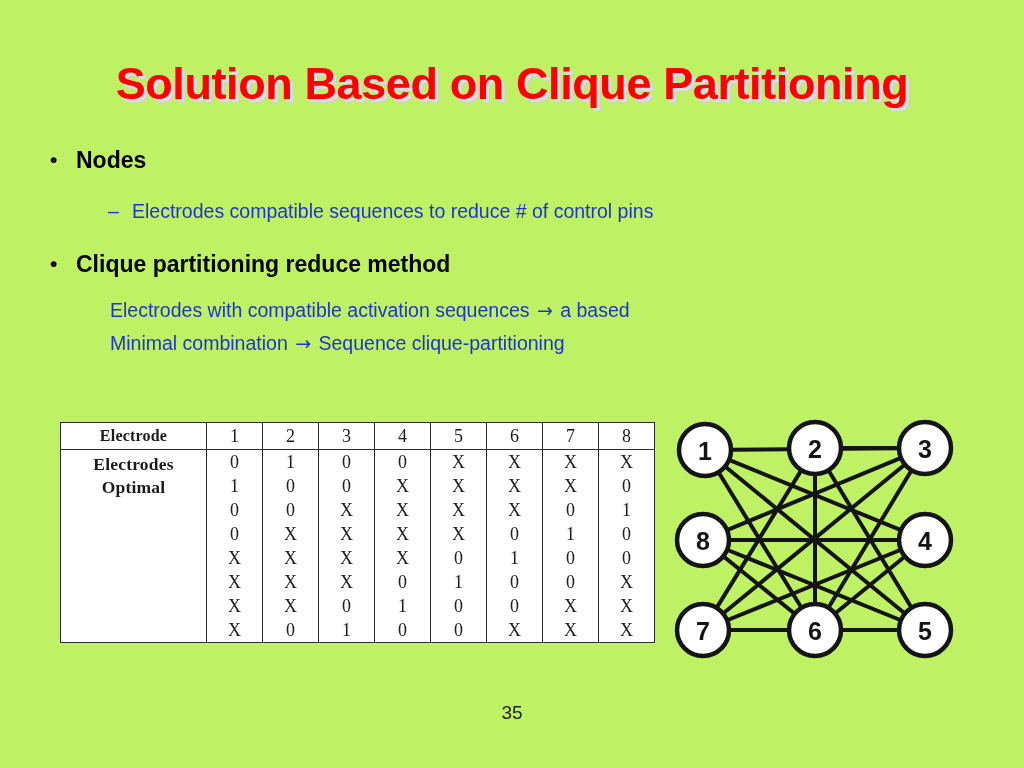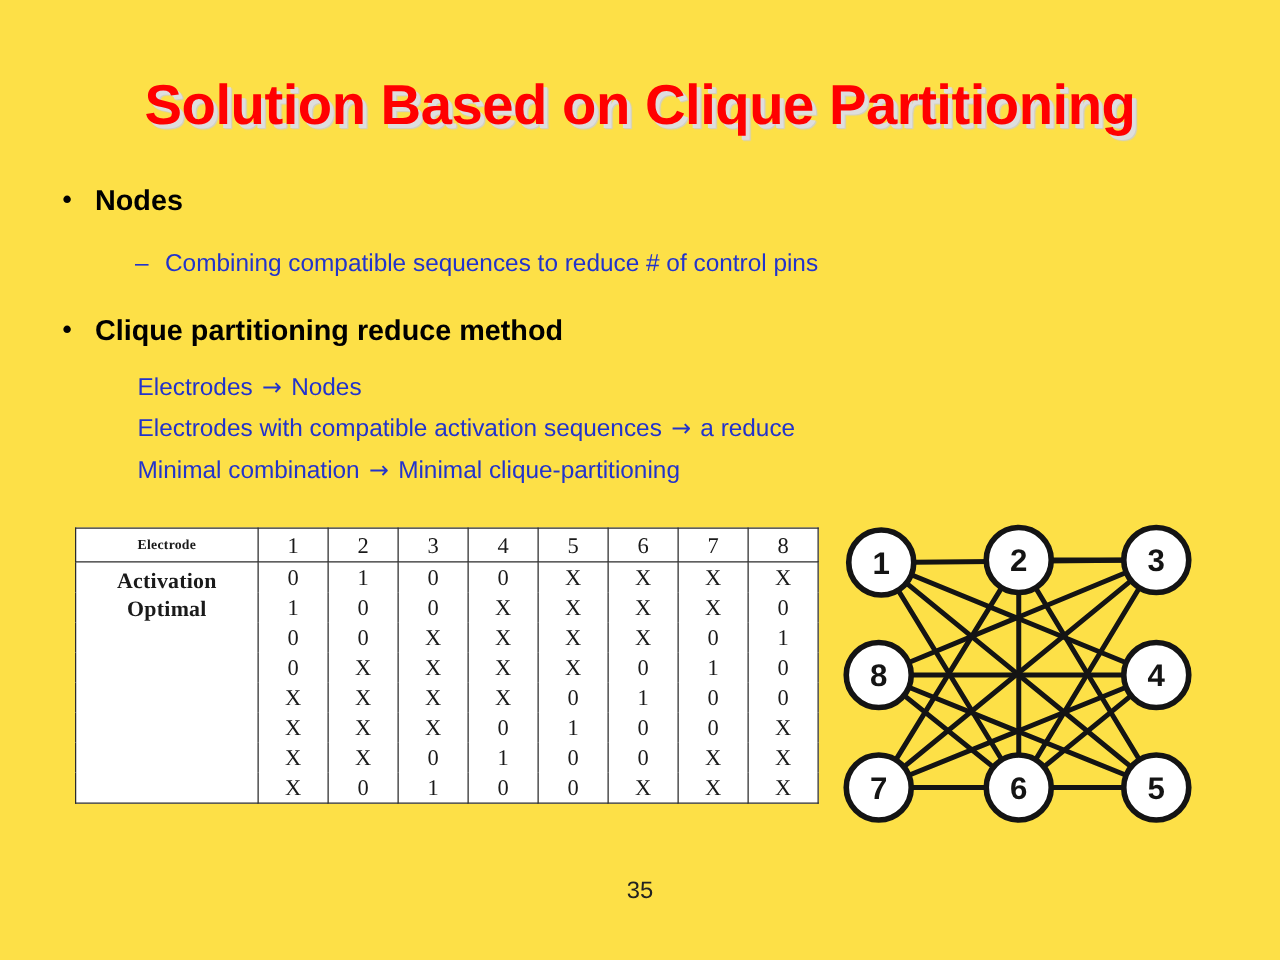--- a/index.html
+++ b/index.html
@@ -9,21 +9,21 @@
     background: #ffffff;
   }
   body {
     font-family: "Liberation Sans", sans-serif;
     color: #000000;
   }
   #slide {
     position: relative;
     width: 1024px;
     height: 768px;
-    background: #fde047;
+    background: #bef264;
     overflow: hidden;
   }
 
   
   .slide-title {
     position: absolute;
     left: 0;
     top: 58px;
     width: 1024px;
     text-align: center;
@@ -96,21 +96,21 @@
     border: 1px solid #2b2b2b;
     padding: 0;
     text-align: center;
     vertical-align: top;
     font-size: 17px;
     line-height: 24px;
     color: #1a1a1a;
   }
   table.seq-table td.hdr-label {
     font-weight: bold;
-    font-size: 11px;
+    font-size: 16px;
     width: 145px;
     height: 26px;
     line-height: 26px;
     vertical-align: middle;
     letter-spacing: 0.2px;
   }
   table.seq-table td.hdr-num {
     width: 55px;
     height: 26px;
     line-height: 26px;
@@ -179,63 +179,58 @@
 
   <div class="slide-title">Solution Based on Clique Partitioning</div>
 
   <div class="bullet-l1" style="left:50px; top:146px;">
     <span class="dot">•</span>
     <span>Nodes</span>
   </div>
 
   <div class="bullet-l2" style="left:108px; top:198px;">
     <span class="dash">–</span>
-    <span>Combining compatible sequences to reduce # of control pins</span>
+    <span>Electrodes compatible sequences to reduce # of control pins</span>
   </div>
 
   <div class="bullet-l1" style="left:50px; top:250px;">
     <span class="dot">•</span>
     <span>Clique partitioning reduce method</span>
   </div>
 
   <div class="blue-block" style="left:110px; top:294px;">
     <div>
-      <span>Electrodes</span>
-      <span class="arrow">→</span>
-      <span>Nodes</span>
-    </div>
-    <div>
       <span>Electrodes with compatible activation sequences</span>
       <span class="arrow">→</span>
-      <span>a reduce</span>
+      <span>a based</span>
     </div>
     <div>
       <span>Minimal combination</span>
       <span class="arrow">→</span>
-      <span>Minimal clique-partitioning</span>
+      <span>Sequence clique-partitioning</span>
     </div>
   </div>
 
   <div class="table-wrap">
     <table class="seq-table">
       <tbody id="seq-table-body">
           <tr>
             <td class="hdr-label">Electrode</td>
             <td class="hdr-num">1</td>
             <td class="hdr-num">2</td>
             <td class="hdr-num">3</td>
             <td class="hdr-num">4</td>
             <td class="hdr-num">5</td>
             <td class="hdr-num">6</td>
             <td class="hdr-num">7</td>
             <td class="hdr-num">8</td>
           </tr>
           <tr class="first-data">
             <td class="row-label" rowspan="8">
-              <div>Activation</div>
+              <div>Electrodes</div>
               <div>Optimal</div>
             </td>
             <td class="cell">0</td>
             <td class="cell">1</td>
             <td class="cell">0</td>
             <td class="cell">0</td>
             <td class="cell">X</td>
             <td class="cell">X</td>
             <td class="cell">X</td>
             <td class="cell">X</td>

